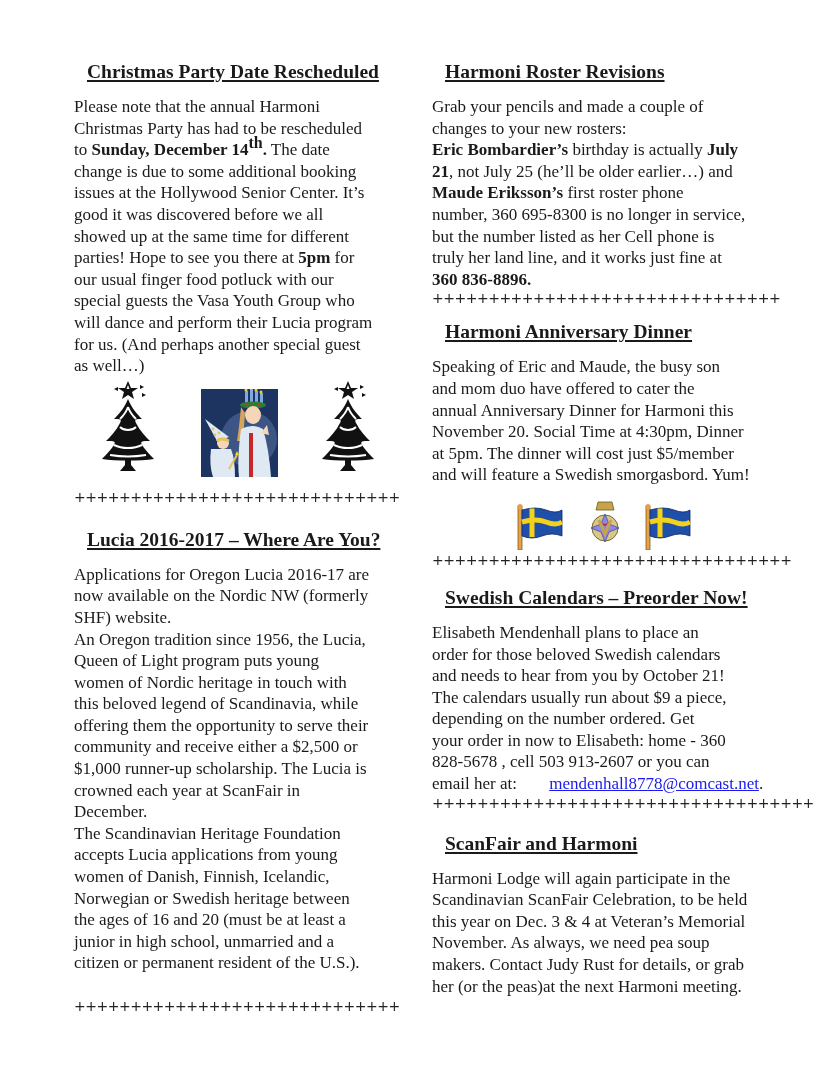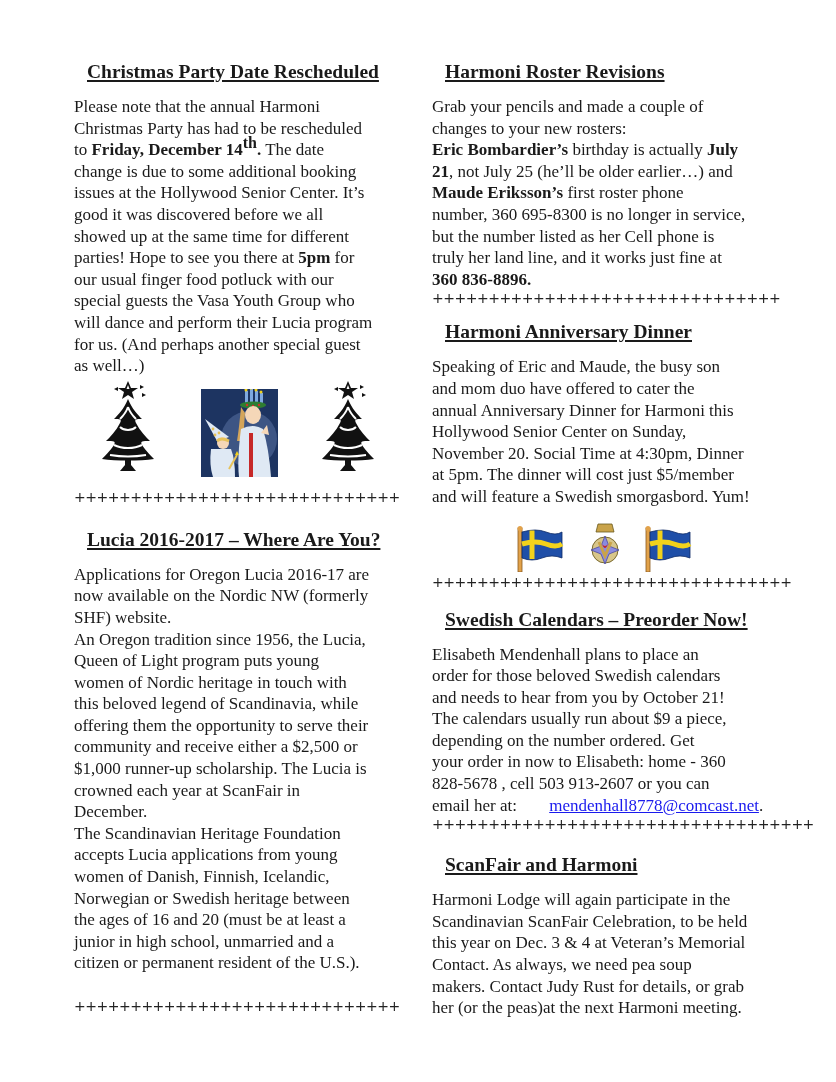--- a/index.html
+++ b/index.html
@@ -26,21 +26,21 @@
 </style>
 </head>
 <body>
 
 <div class="col col-left">
   <section>
     <h2 class="heading">Christmas Party Date Rescheduled</h2>
     <div class="p">
       <span class="line">Please note that the annual Harmoni</span>
       <span class="line">Christmas Party has had to be rescheduled</span>
-      <span class="line"><span>to </span><b>Friday, December 14</b><b><sup>th</sup></b><b>.</b><span> The date</span></span>
+      <span class="line"><span>to </span><b>Sunday, December 14</b><b><sup>th</sup></b><b>.</b><span> The date</span></span>
       <span class="line">change is due to some additional booking</span>
       <span class="line">issues at the Hollywood Senior Center.  It’s</span>
       <span class="line">good it was discovered before we all</span>
       <span class="line">showed up at the same time for different</span>
       <span class="line"><span>parties!  Hope to see you there at </span><b>5pm</b><span> for</span></span>
       <span class="line">our usual finger food potluck with our</span>
       <span class="line">special guests the Vasa Youth Group who</span>
       <span class="line">will dance and perform their Lucia program</span>
       <span class="line">for us. (And perhaps another special guest</span>
       <span class="line">as well…)</span>
@@ -147,21 +147,20 @@
   </section>
 
   <div class="plus" style="margin-top:-2px;">+++++++++++++++++++++++++++++++</div>
 
   <section style="margin-top:1px;">
     <h2 class="heading">Harmoni Anniversary Dinner</h2>
     <div class="p">
       <span class="line">Speaking of Eric and Maude, the busy son</span>
       <span class="line">and mom duo have offered to cater the</span>
       <span class="line">annual Anniversary Dinner for Harmoni this</span>
-      <span class="line">Hollywood Senior Center on Sunday,</span>
       <span class="line">November 20. Social Time at 4:30pm, Dinner</span>
       <span class="line">at 5pm.  The dinner will cost just $5/member</span>
       <span class="line">and will feature a Swedish smorgasbord. Yum!</span>
     </div>
     <div style="position:relative; height:56px; margin-top:12px;">
       <svg class="abs" style="left:84px; top:6px;" width="48" height="46" viewBox="0 0 48 46">
         <rect x="2" y="2" width="4" height="44" fill="#e2a24a" stroke="#8a5a20" stroke-width="0.8"></rect>
         <circle cx="4" cy="2.5" r="2.5" fill="#e2a24a"></circle>
         <path d="M6 6 Q20 2 30 6 T46 6 L46 32 Q36 28 26 32 T6 32 Z" fill="#1f4fa8" stroke="#0d2a66" stroke-width="0.8"></path>
         <path d="M16 4.5 L16 33" stroke="#f2d21b" stroke-width="5"></path>
@@ -201,18 +200,18 @@
   </section>
 
   <div class="plus" style="margin-top:-2px;">++++++++++++++++++++++++++++++++++</div>
 
   <section style="margin-top:20px;">
     <h2 class="heading">ScanFair and Harmoni</h2>
     <div class="p">
       <span class="line">Harmoni Lodge will again participate in the</span>
       <span class="line">Scandinavian ScanFair Celebration, to be held</span>
       <span class="line">this year on Dec. 3 &amp; 4 at Veteran’s Memorial</span>
-      <span class="line">Contact.  As always, we need pea soup</span>
+      <span class="line">November.  As always, we need pea soup</span>
       <span class="line">makers.  Contact Judy Rust for details, or grab</span>
       <span class="line">her (or the peas)at the next Harmoni meeting.</span>
     </div>
   </section>
 </div>
 
 </body></html>

